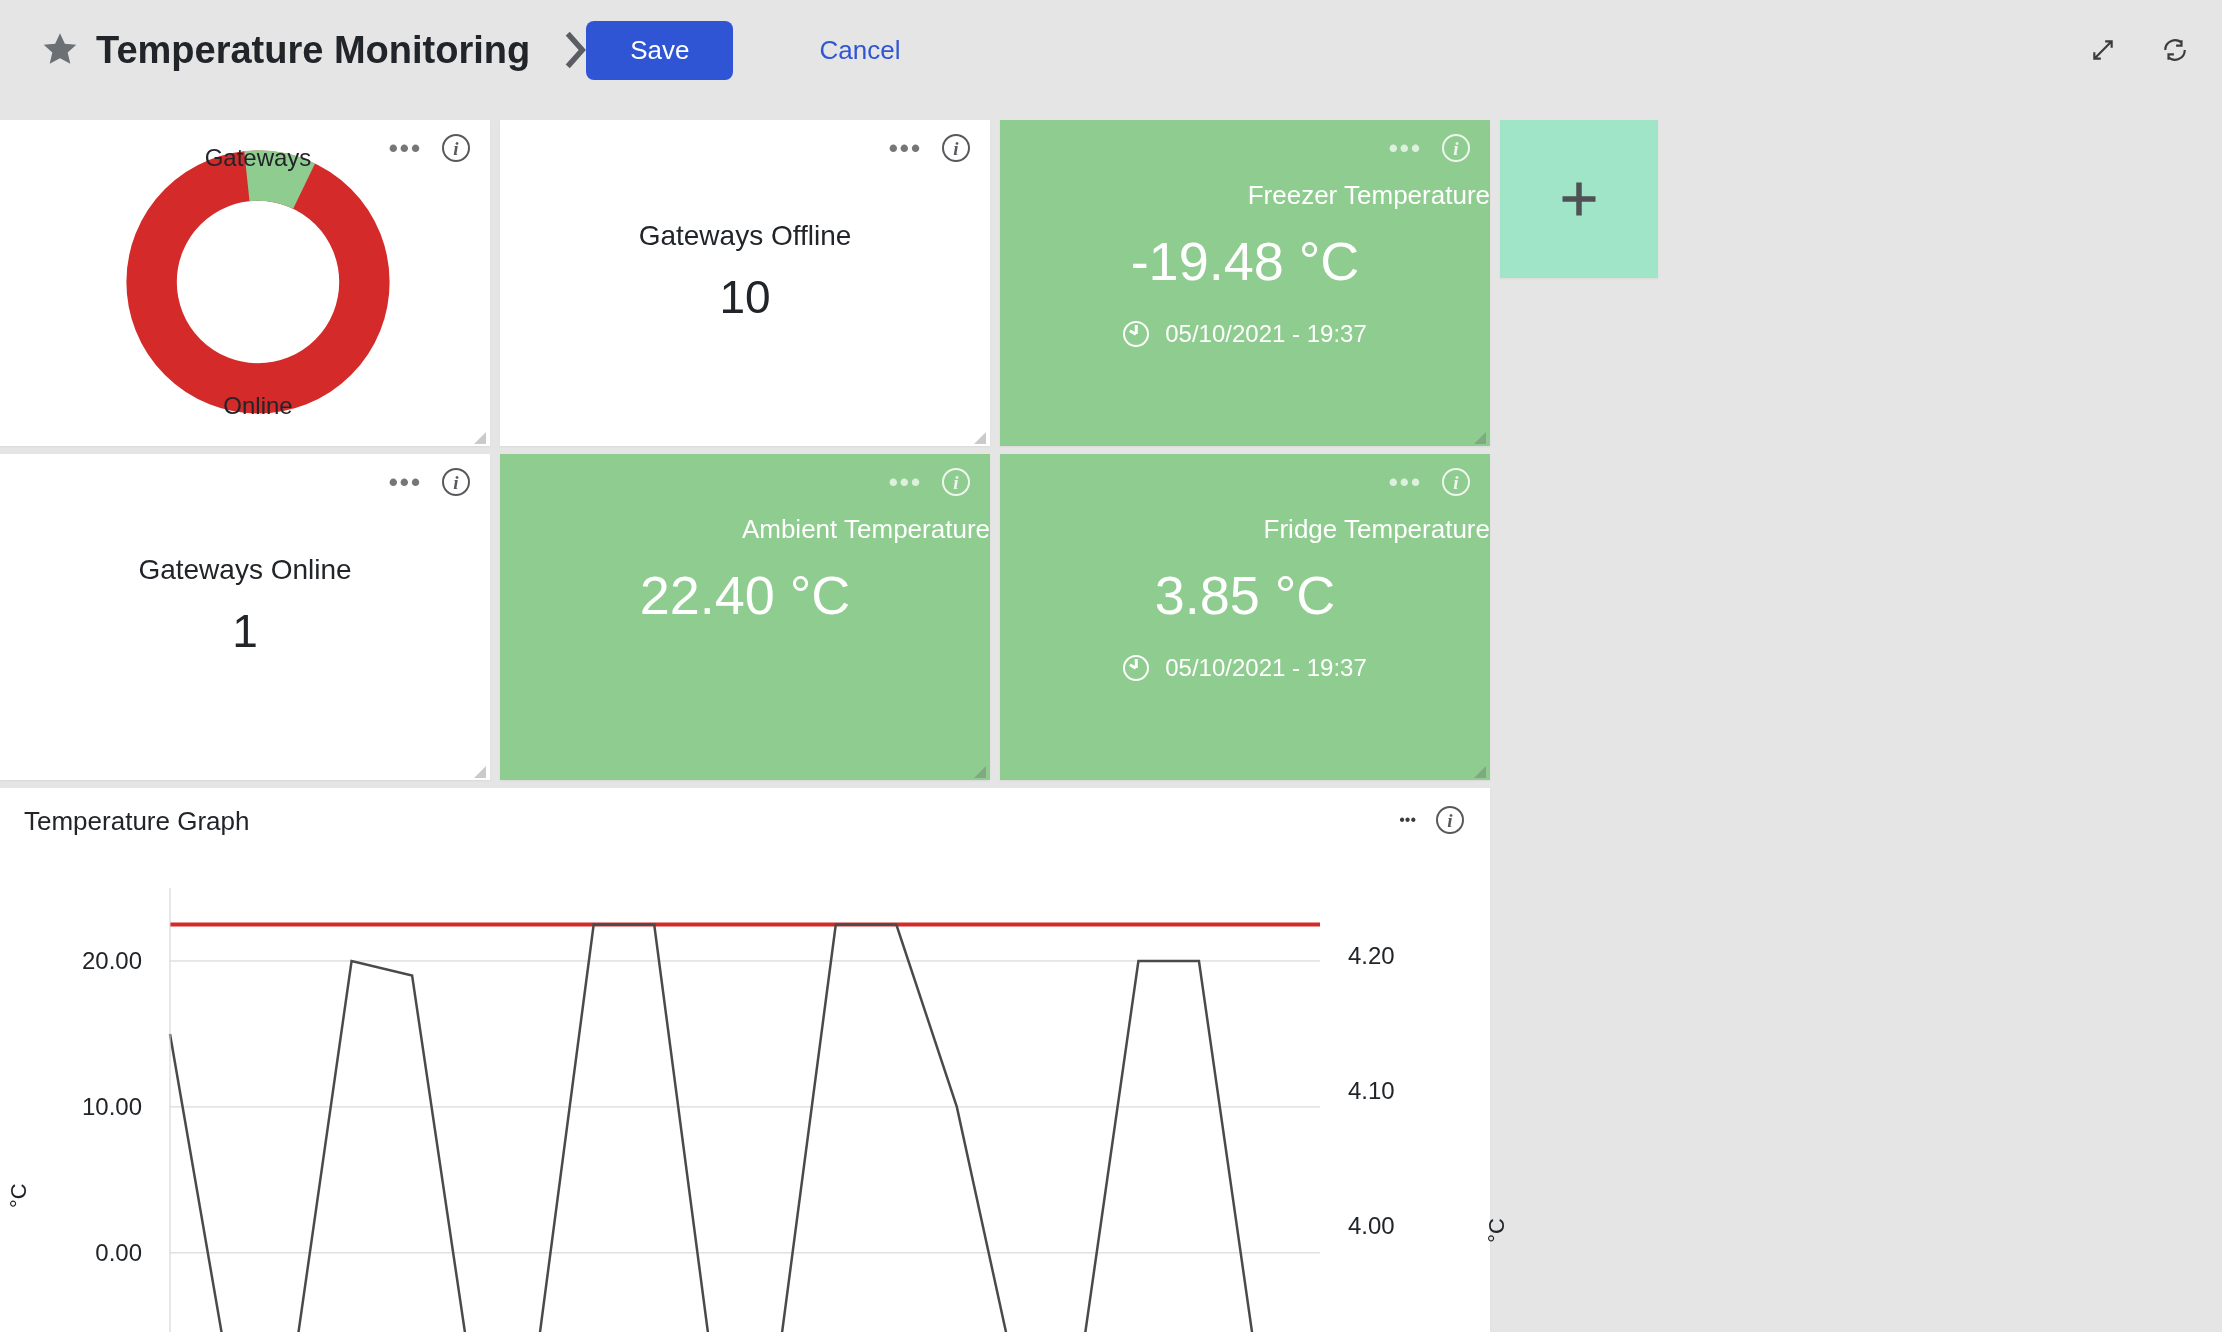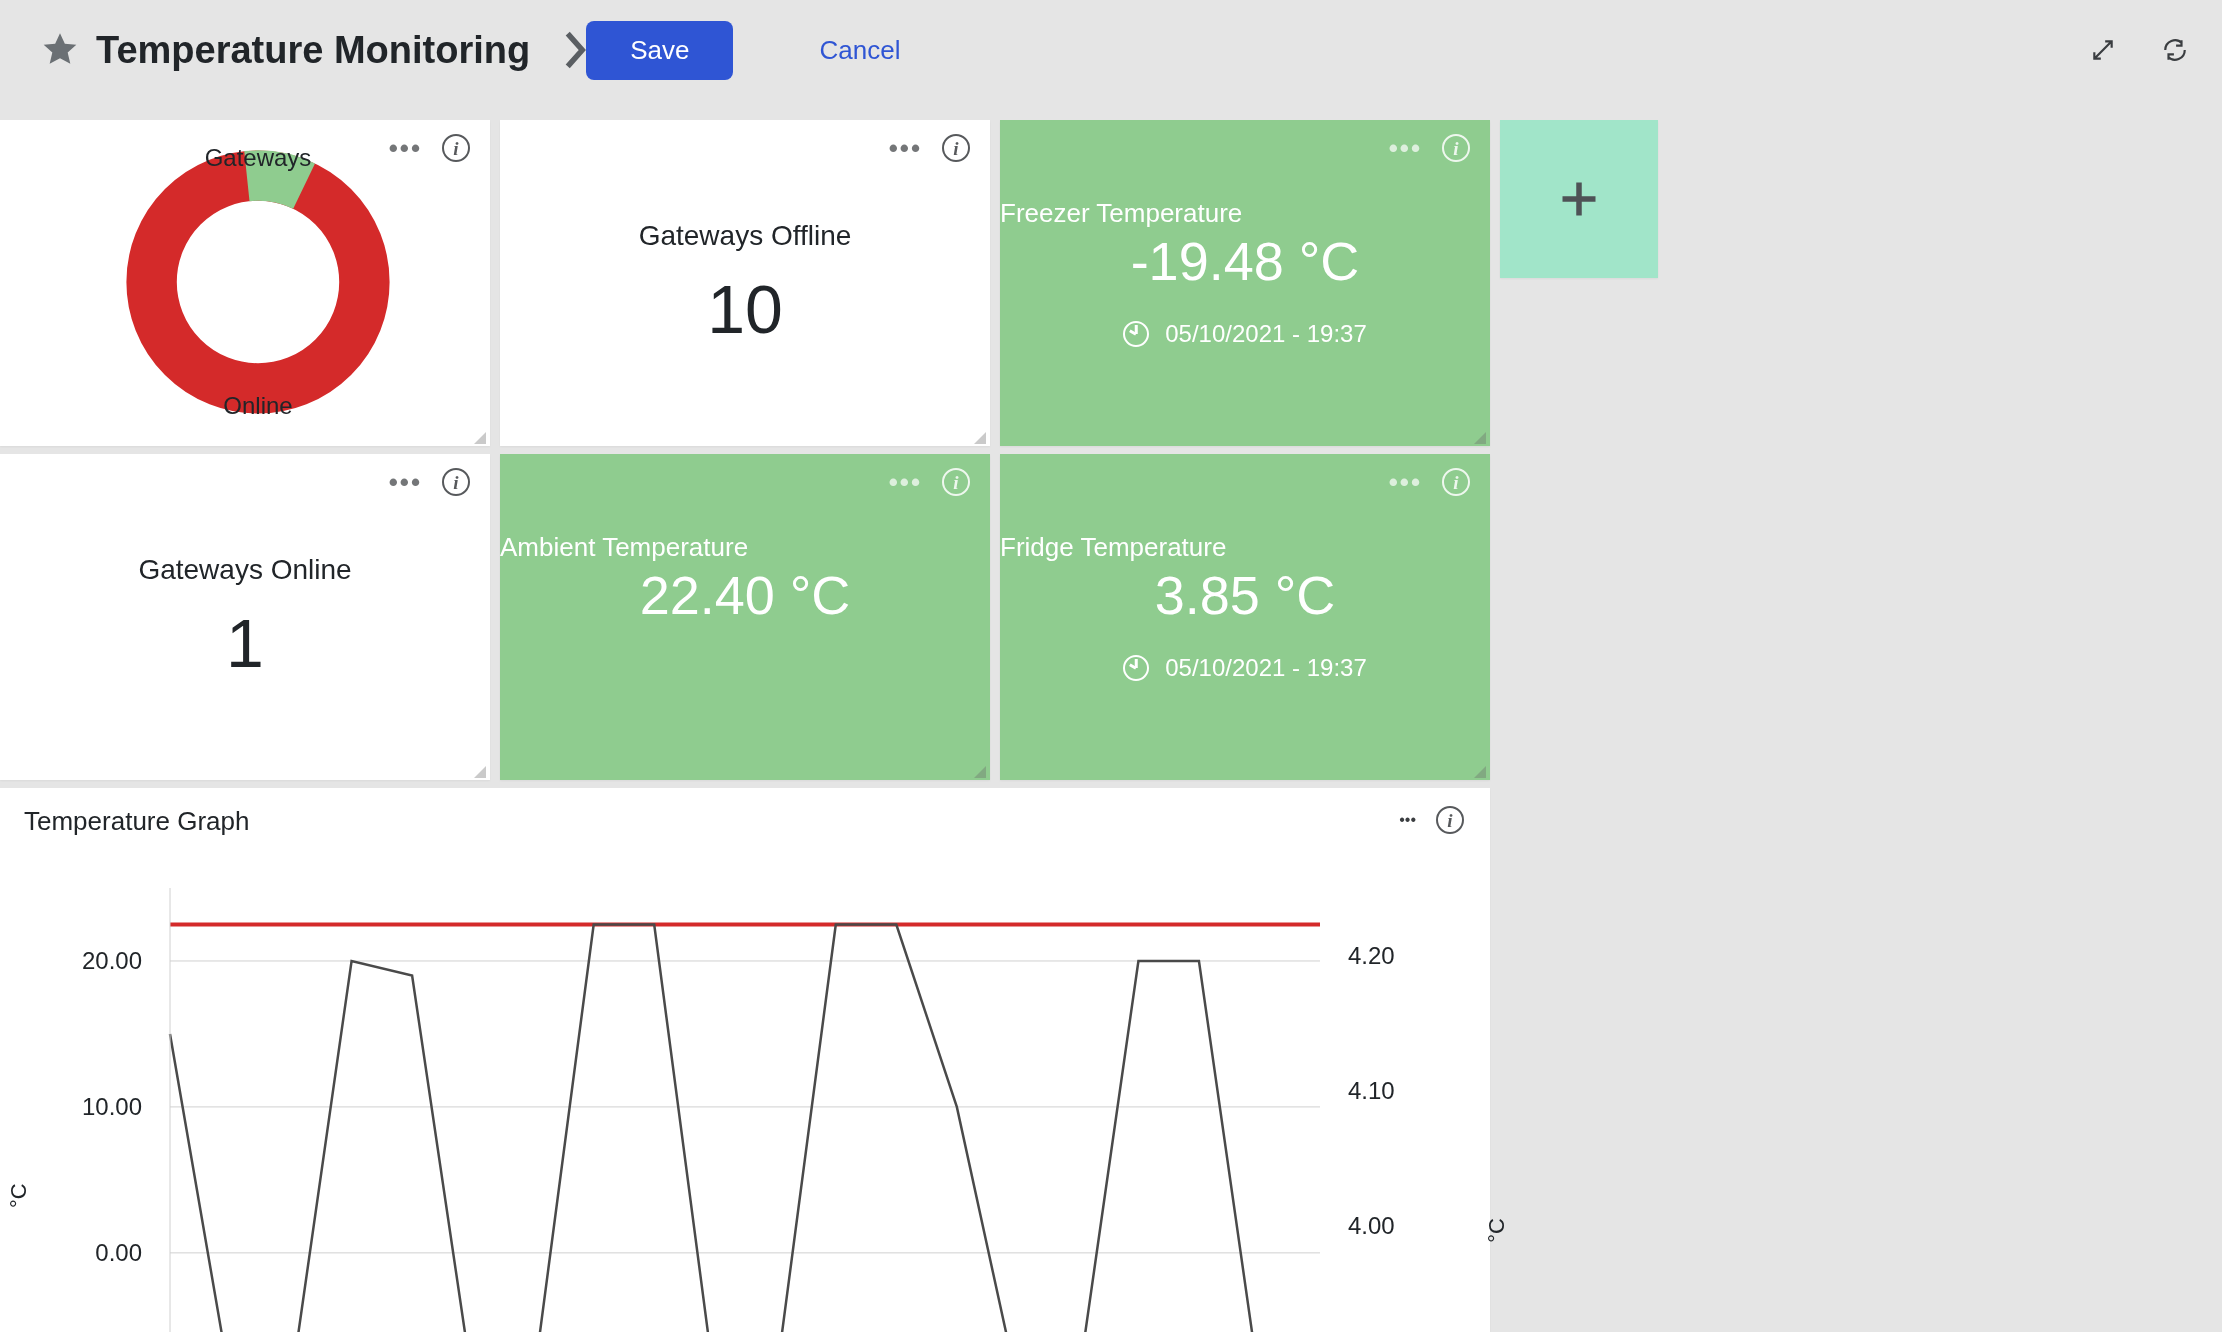--- a/index.html
+++ b/index.html
@@ -70,25 +70,25 @@
   .gw-donut { width:490px; height:326px; top:0; left:0; }
   .donut-wrap { position:absolute; left:118px; top:22px; width:280px; height:280px; }
   .donut-center {
     position:absolute; inset:0; display:flex; flex-direction:column; align-items:center; justify-content:space-between;
     color:#212529; font-size:24px; font-weight:500; line-height:1.35;
   }
 
   
   .gw-offline { width:490px; height:326px; top:0; left:500px; }
   .big-label { position:absolute; top:100px; left:0; right:0; text-align:center; font-size:28px; font-weight:500; color:#212529;}
-  .big-value { position:absolute; top:150px; left:0; right:0; text-align:center; font-size:68px; font-weight:400; color:#212529;}
+  .big-value { position:absolute; top:150px; left:0; right:0; text-align:center; font-size:46px; font-weight:400; color:#212529;}
 
   
   .freezer { width:490px; height:326px; top:0; left:1000px; }
-  .g-label { position:absolute; top:78px; left:0; right:0; text-align:left; font-size:26px; color:#ffffff; font-weight:400;}
+  .g-label { position:absolute; top:60px; left:0; right:0; text-align:right; font-size:26px; color:#ffffff; font-weight:400;}
   .g-value { position:absolute; top:110px; left:0; right:0; text-align:center; font-size:54px; font-weight:400; color:#fff;}
   .g-time  { position:absolute; top:200px; left:0; right:0; text-align:left; font-size:24px; color:#fff; display:flex; align-items:center; justify-content:center; gap:16px;}
   .clock {
     width:26px; height:26px; border:2.5px solid #fff; border-radius:50%;
     position:relative;
   }
   .clock::before { content:''; position:absolute; left:50%; top:50%; width:2.5px; height:9px; background:#fff; transform-origin:bottom center; transform:translate(-50%,-100%);}
   .clock::after  { content:''; position:absolute; left:50%; top:50%; width:2.5px; height:7px; background:#fff; transform-origin:top center; transform:translate(-50%,0) rotate(120deg);}
 
   

